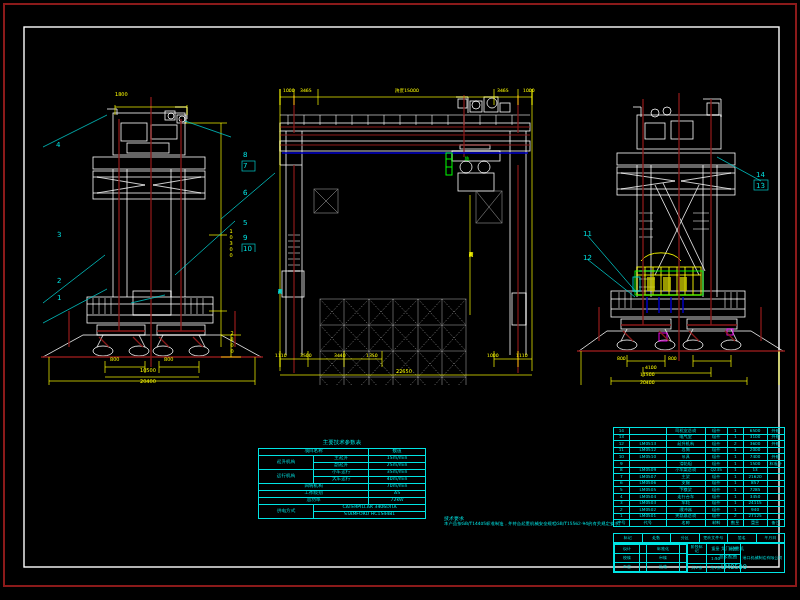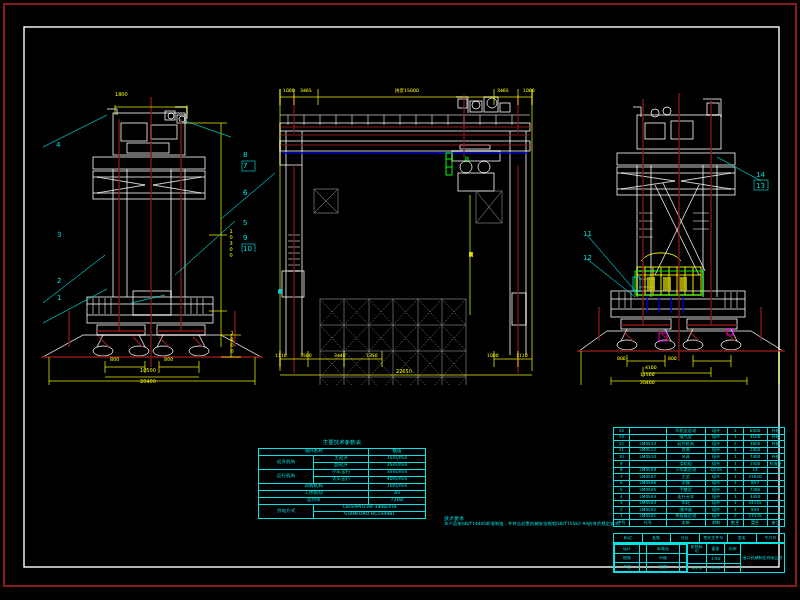--- a/index.html
+++ b/index.html
@@ -625,15 +625,20 @@
         <td style="border:0.6px solid #00e5e5;text-align:center">1:50</td>
         <td style="border:0.6px solid #00e5e5;text-align:center"></td>
       </tr>
       <tr>
         <td style="border:0.6px solid #00e5e5;height:6px;text-align:center">共1张</td>
         <td style="border:0.6px solid #00e5e5;text-align:center">第1张</td>
         <td style="border:0.6px solid #00e5e5;text-align:center"></td>
       </tr>
     </tbody>
       </table>
+    <div style="position:relative;height:12px">
+      <div class="txt cyan" style="left:108px;top:-26px;font-size:4.6px">龙门起重机</div>
+      <div class="txt cyan" style="left:106px;top:-18px;font-size:4.6px">总装配图</div>
+      <div class="txt cyan" style="left:108px;top:-9px;font-size:6.5px">LM0500</div>
+    </div>
   </div>
 
 </div>
 
 </body></html>

